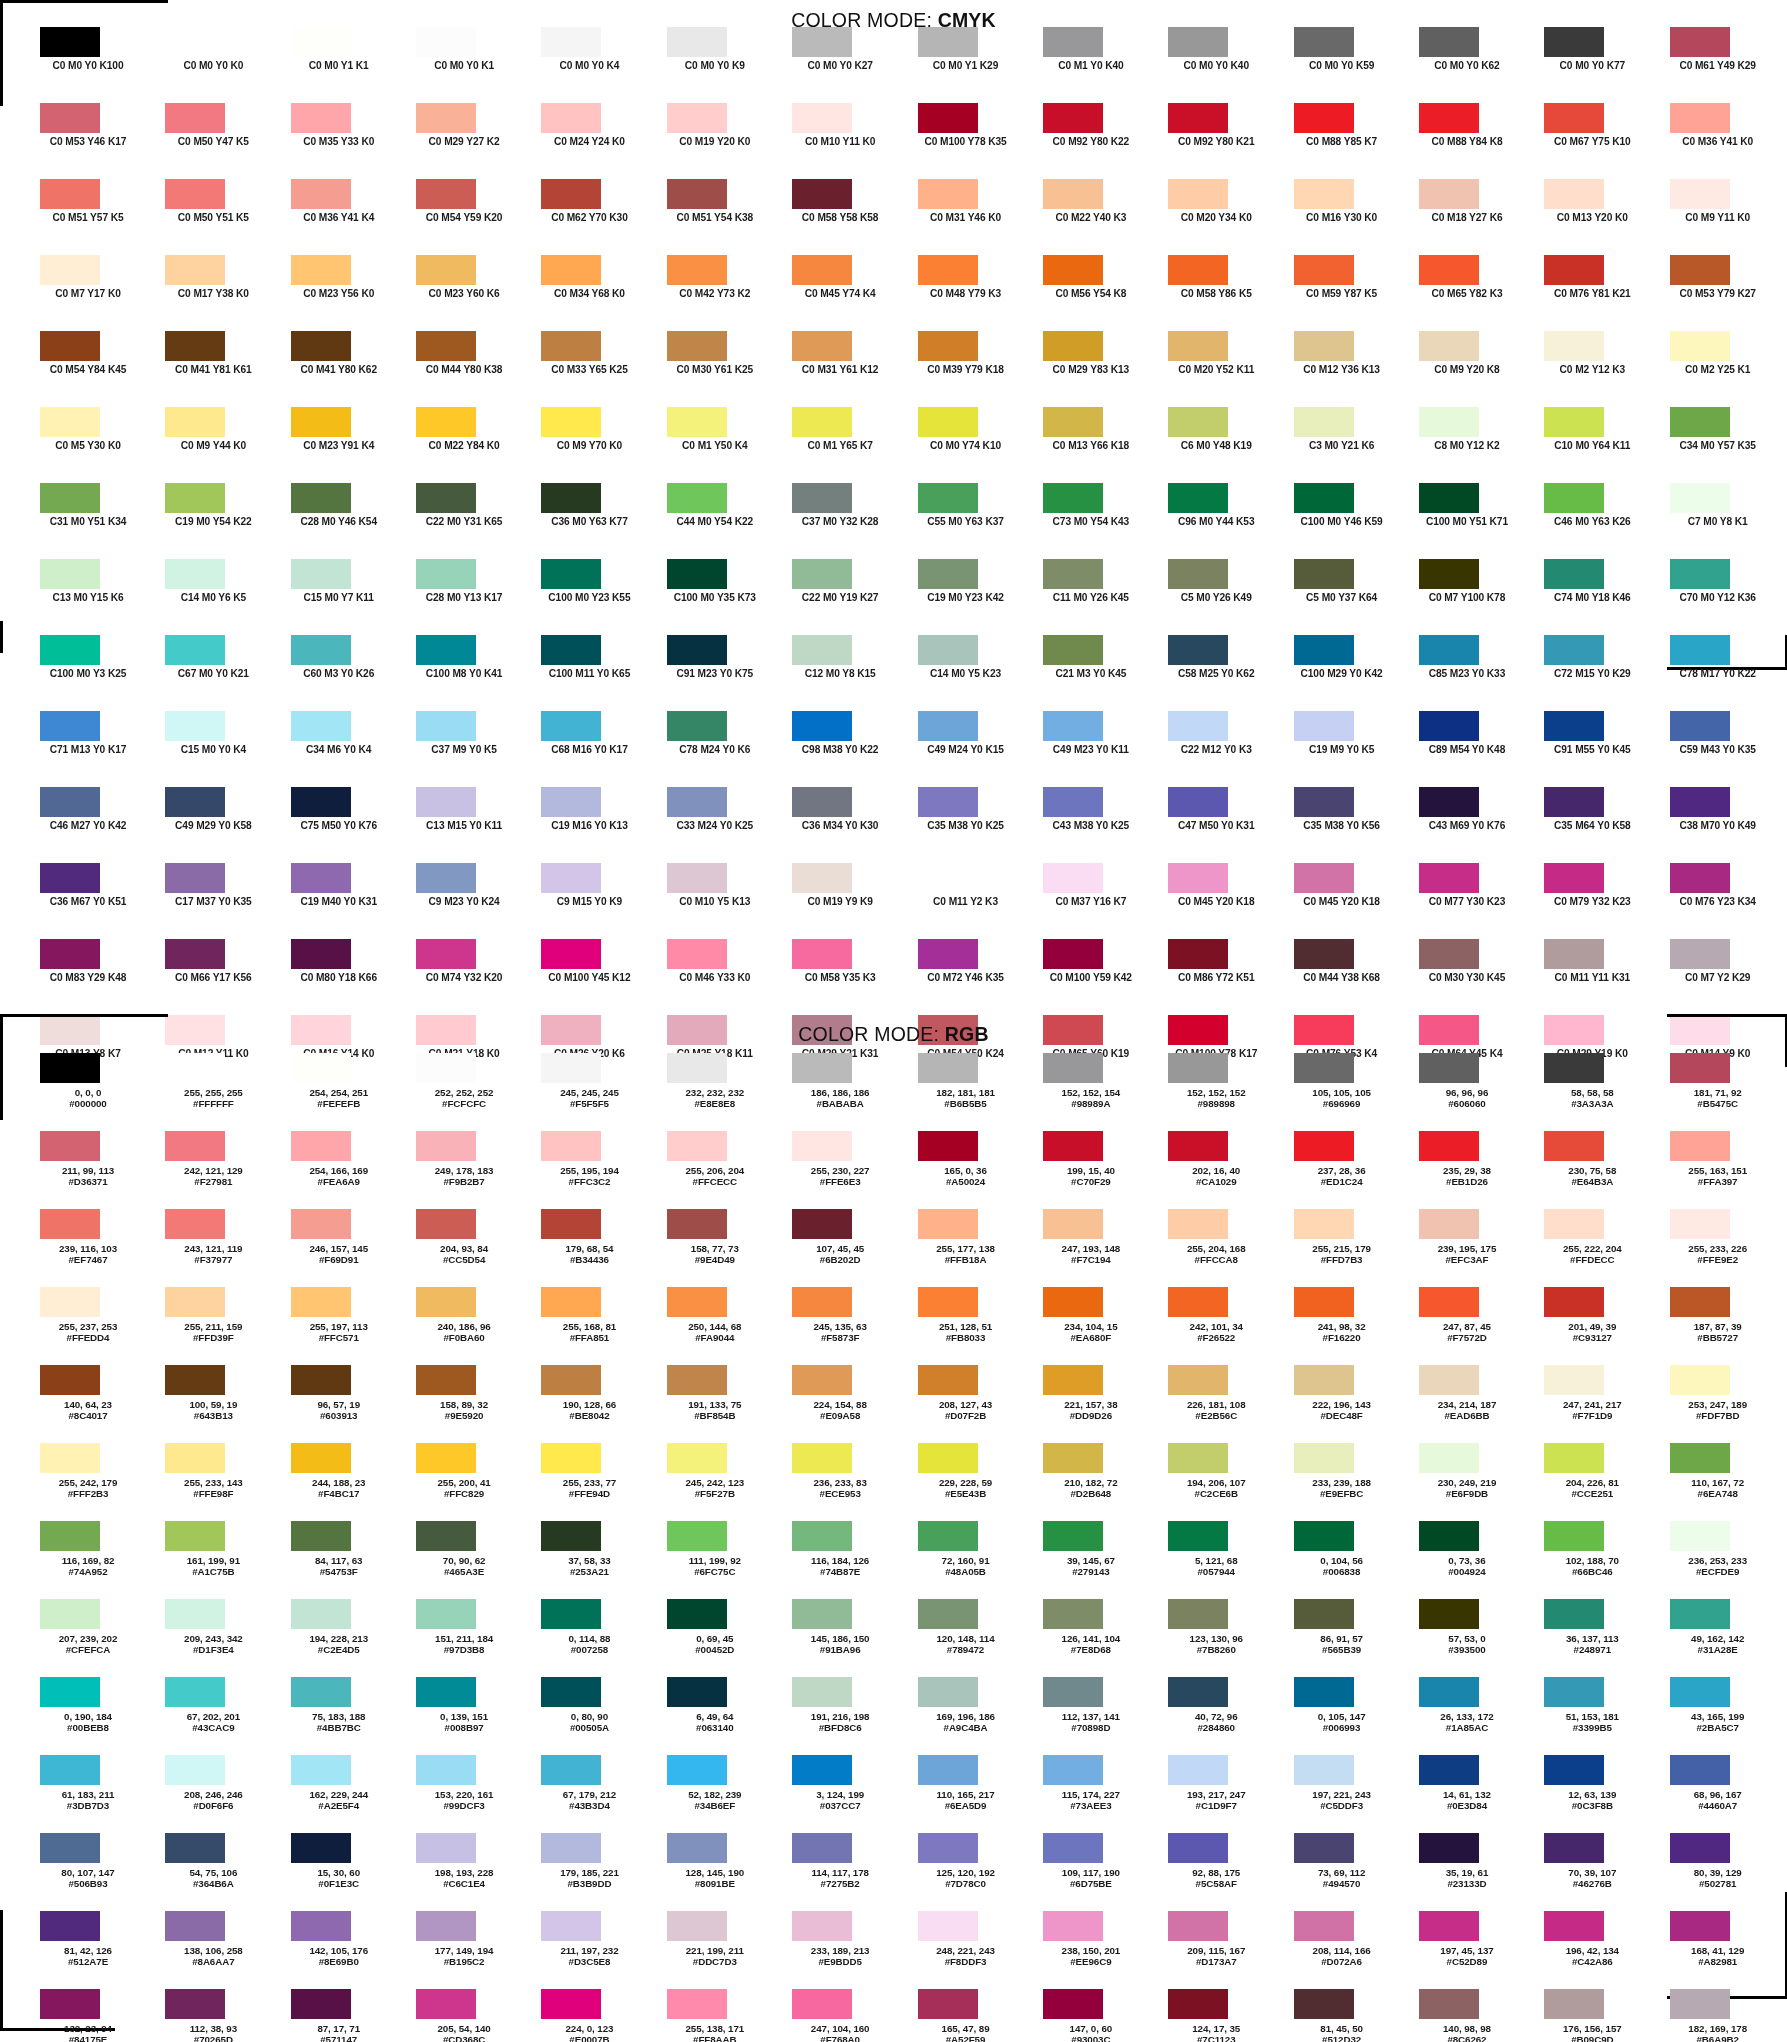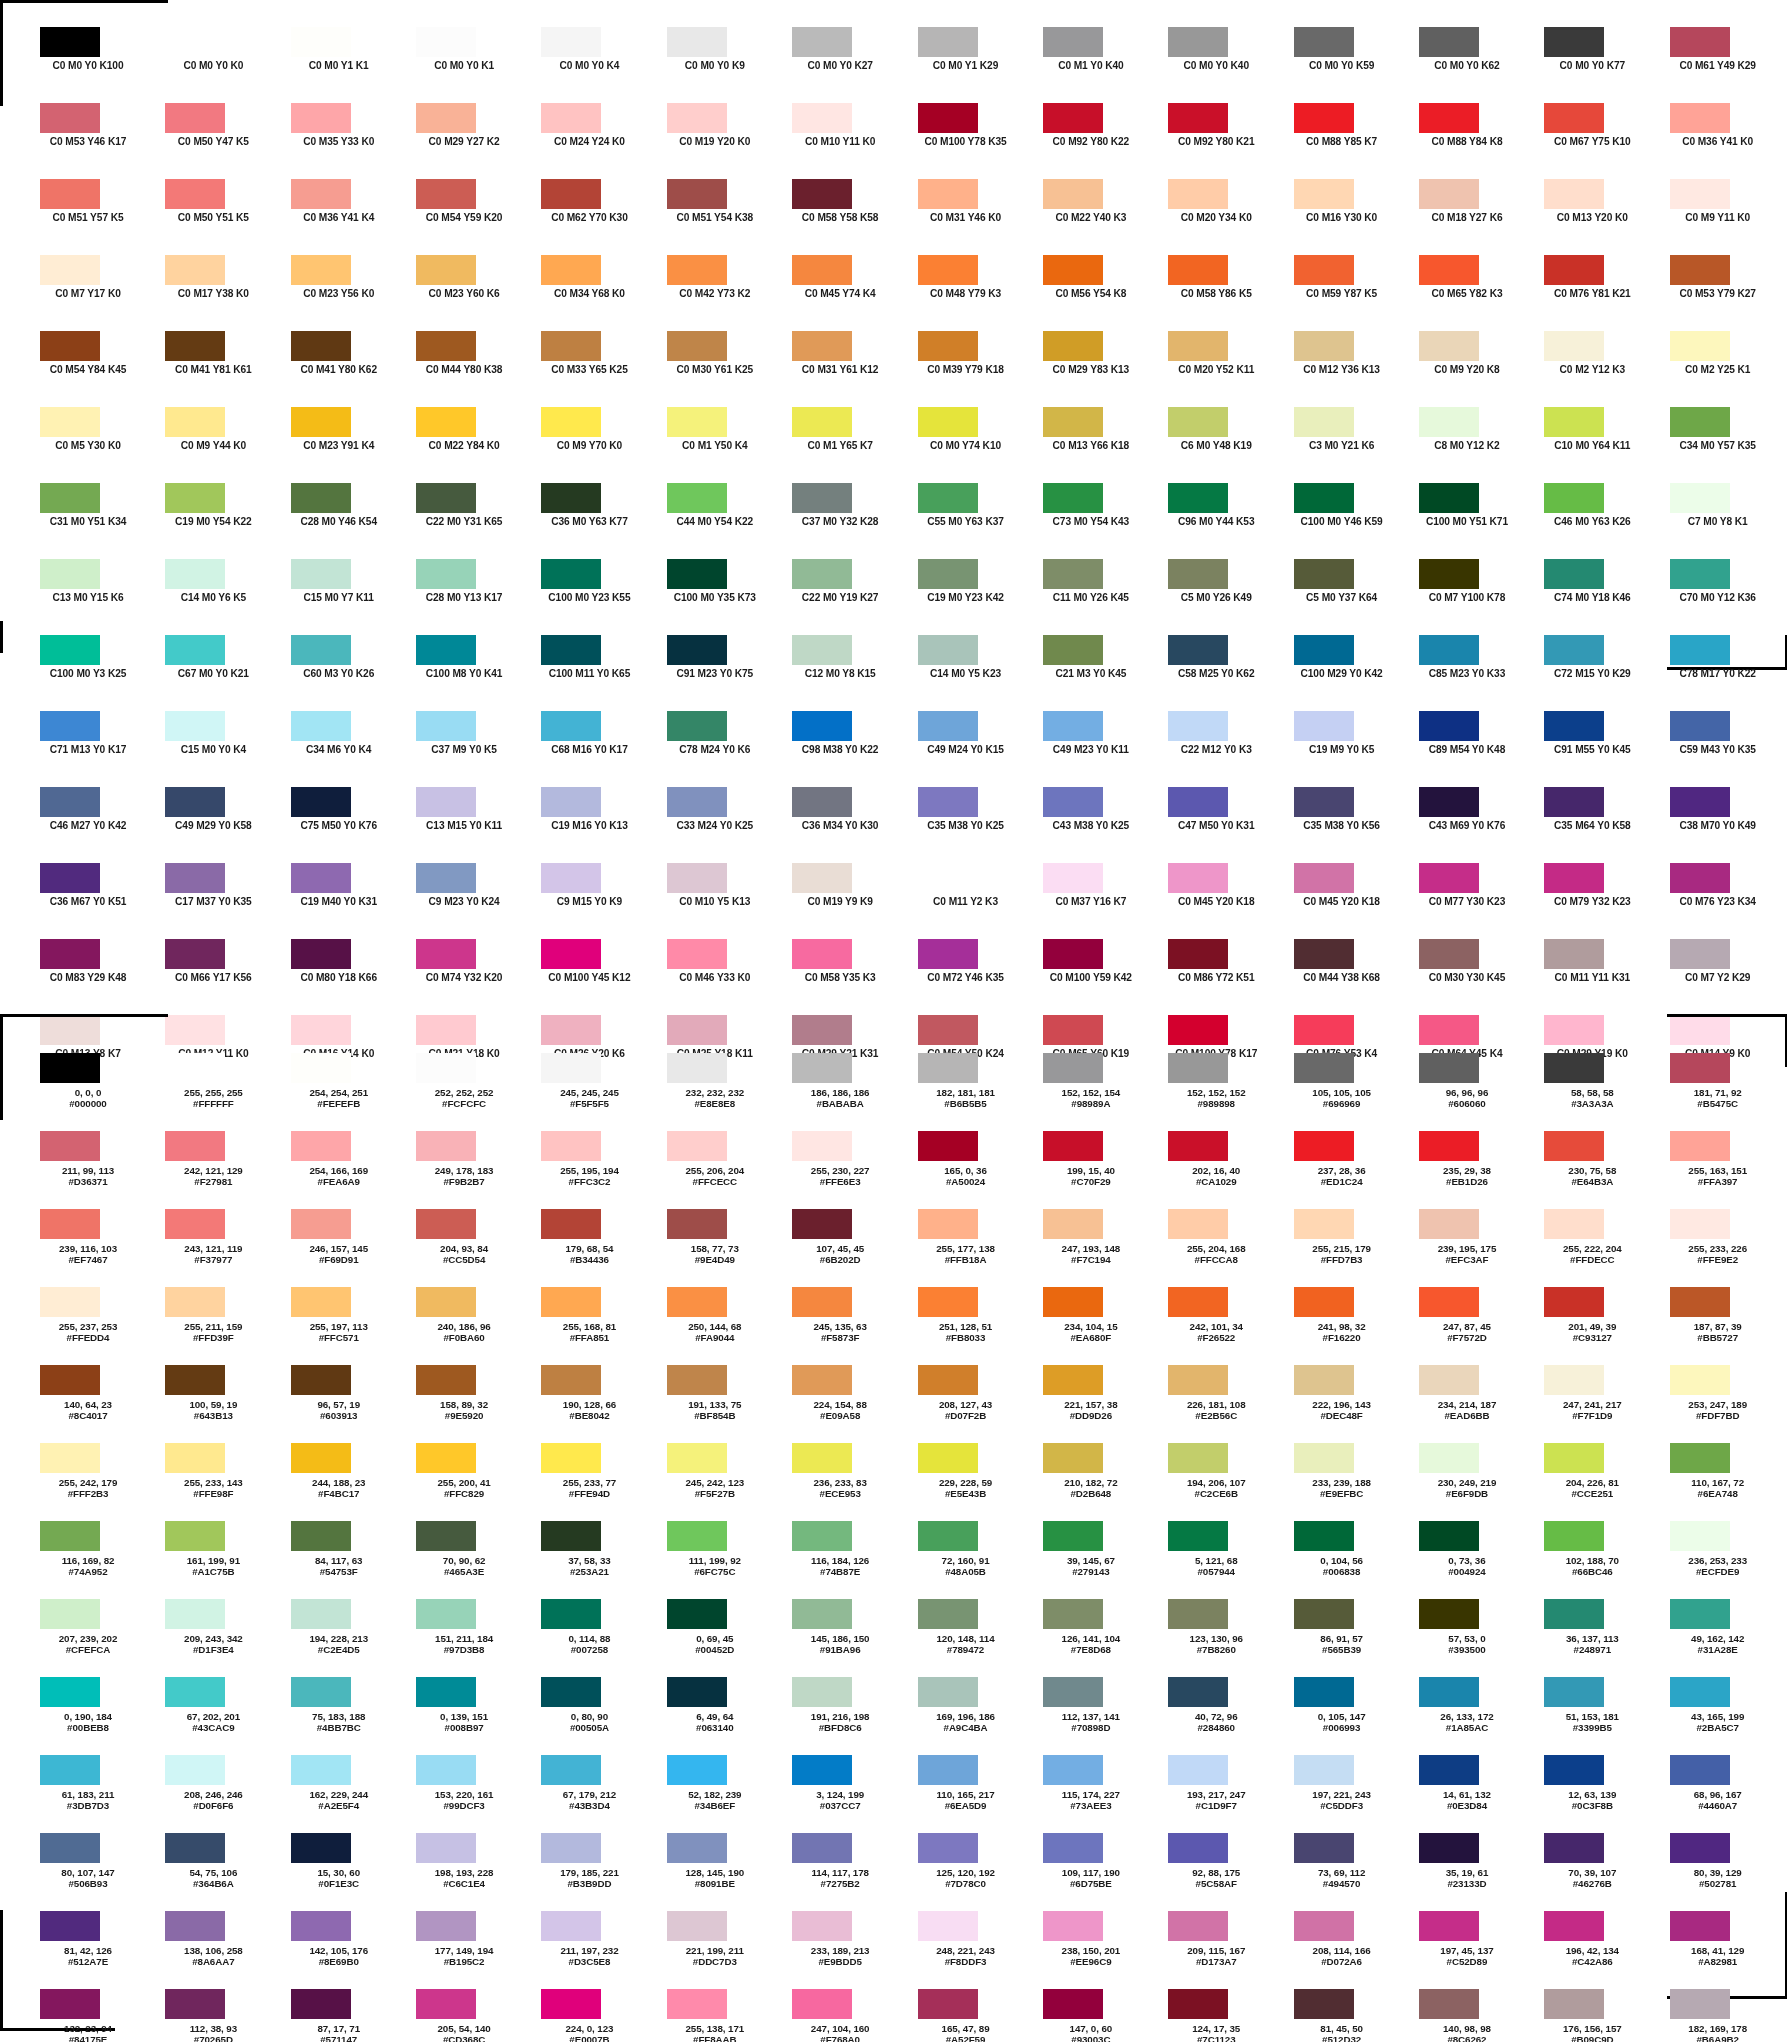--- a/index.html
+++ b/index.html
@@ -63,20 +63,23 @@
     white-space:pre-line;
     letter-spacing:-0.1px;
   }
   .rgbgrid .row{height:78px;}
   .rgbgrid .lbl{font-size:9.8px;}
 </style>
 </head>
 <body>
 
 <div class="section" id="cmyk-section">
+  <div class="section-title">
+    <span>COLOR MODE: </span><span class="mode">CMYK</span>
+  </div>
 
   <div class="bracket" style="left:0;top:0;width:168px;height:106px;">
     <i class="br-h" style="left:0;top:0;width:168px;"></i>
     <i class="br-v" style="left:0;top:0;height:106px;"></i>
   </div>
   <div class="bracket" style="left:0;top:621px;width:10.6px;height:32px;">
     <i class="br-v" style="left:0;top:0;height:32px;"></i>
   </div>
   <div class="bracket" style="left:1658px;top:635px;width:129px;height:35px;">
     <i class="br-h" style="left:8.9px;top:32px;width:121px;"></i>
@@ -893,20 +896,23 @@
         </div>
         <div class="cell">
           <span class="sw" style="background: rgb(255, 220, 233);"></span>
           <span class="lbl">C0 M14 Y9 K0</span>
         </div>
       </div>
     </div>
 </div>
 
 <div class="section" id="rgb-section">
+  <div class="section-title">
+    <span>COLOR MODE: </span><span class="mode">RGB</span>
+  </div>
 
   <div class="bracket" style="left:0;top:0;width:168px;height:106px;">
     <i class="br-h" style="left:0;top:0;width:168px;"></i>
     <i class="br-v" style="left:0;top:0;height:106px;"></i>
   </div>
   <div class="bracket" style="left:1658px;top:0;width:129px;height:53px;">
     <i class="br-h" style="left:8.9px;top:0;width:121px;"></i>
     <i class="br-v" style="left:127px;top:0;height:53px;"></i>
   </div>
   <div class="bracket" style="left:0;top:896px;width:115px;height:121px;">

